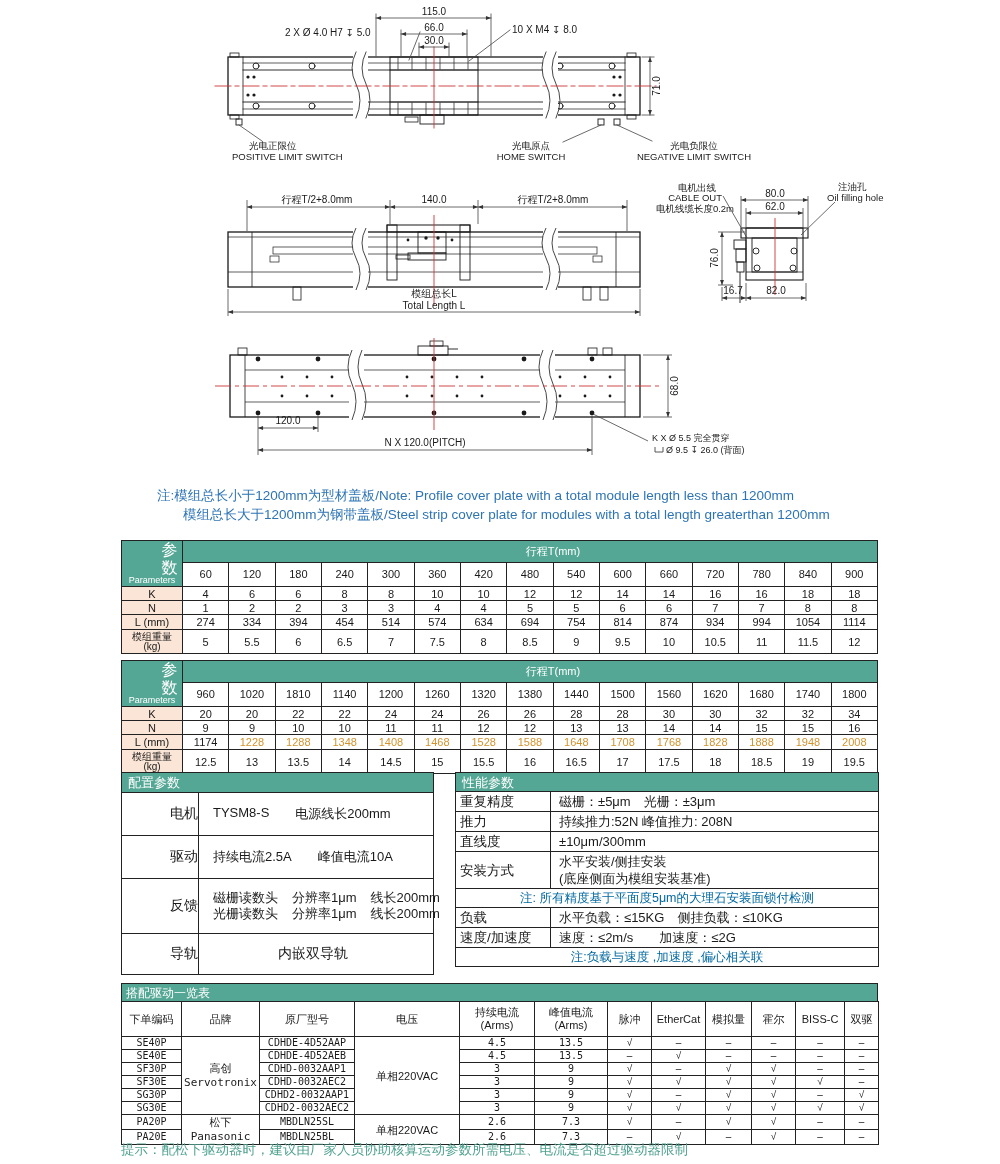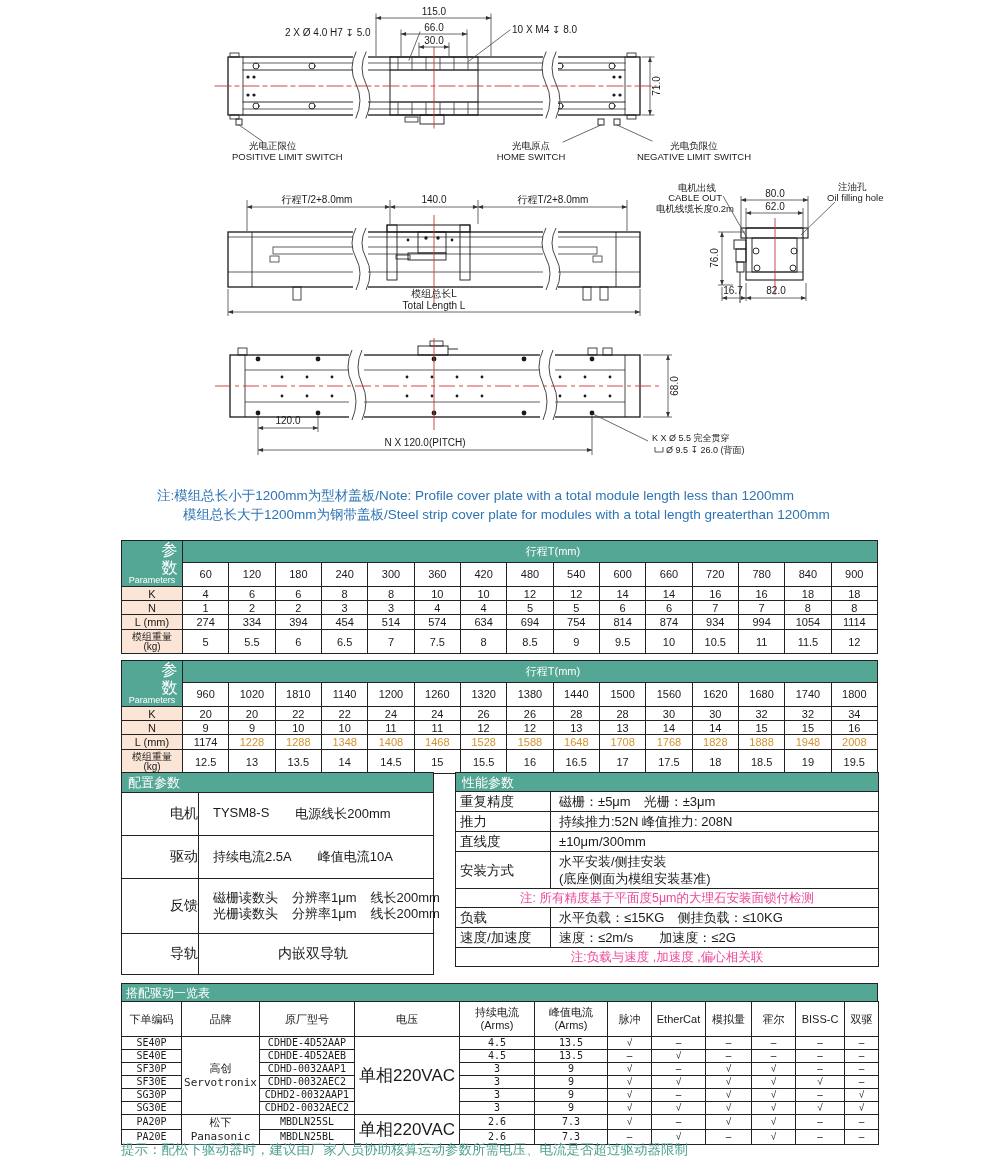--- a/index.html
+++ b/index.html
@@ -44,32 +44,32 @@
   .cfg .line.sm{font-size:13px;column-gap:14px;line-height:16px;}
   .cfg .line.ctr{justify-content:center;padding-right:14px;font-size:14px;}
 
   
   #perf{position:absolute;left:455px;top:772px;width:424px;}
   #perf .bar{font-size:13px;height:19px;line-height:19px;}
   table.prf{border-collapse:collapse;table-layout:fixed;width:424px;border:1.5px solid #222;}
   .prf td{border:1px solid #222;padding:1px 4px;font-size:13px;line-height:17px;margin-left:18px;}
   .prf td.lab{width:86px;font-size:13.5px;padding-left:4px;}
   .prf td.cnt{padding-left:8px;white-space:nowrap;}
-  .prf tr.noterow td{color:#ec4899;text-align:center;font-size:12.5px;height:18px;padding:0;}
+  .prf tr.noterow td{color:#0369a1;text-align:center;font-size:12.5px;height:18px;padding:0;}
 
   
   #drive{position:absolute;left:121px;top:983px;width:757px;}
   #drive .bar{font-size:12px;height:18px;line-height:18px;padding-left:4px;}
   table.drv{border-collapse:collapse;table-layout:fixed;width:757px;border:1.5px solid #222;}
   .drv th,.drv td{border:1px solid #222;text-align:center;vertical-align:middle;padding:0;font-weight:normal;}
   .drv thead th{height:34px;font-size:11px;line-height:13px;}
   .drv tbody td{height:12px;font-size:10px;line-height:12px;}
   .mono{font-family:"DejaVu Sans Mono","Liberation Mono",monospace;}
   .drv .brand{font-size:11px;line-height:14px;}
-  .drv .volt{font-size:17px;}
+  .drv .volt{font-size:11px;}
 
   
   .footer-tip{position:absolute;left:121px;top:1141px;color:#4fa18f;font-size:13.5px;white-space:nowrap;}
 </style>
 </head>
 <body>
 
 <div class="page">
 
   <svg class="abs" style="left:0;top:0" width="1000" height="482" viewBox="0 0 1000 482">

